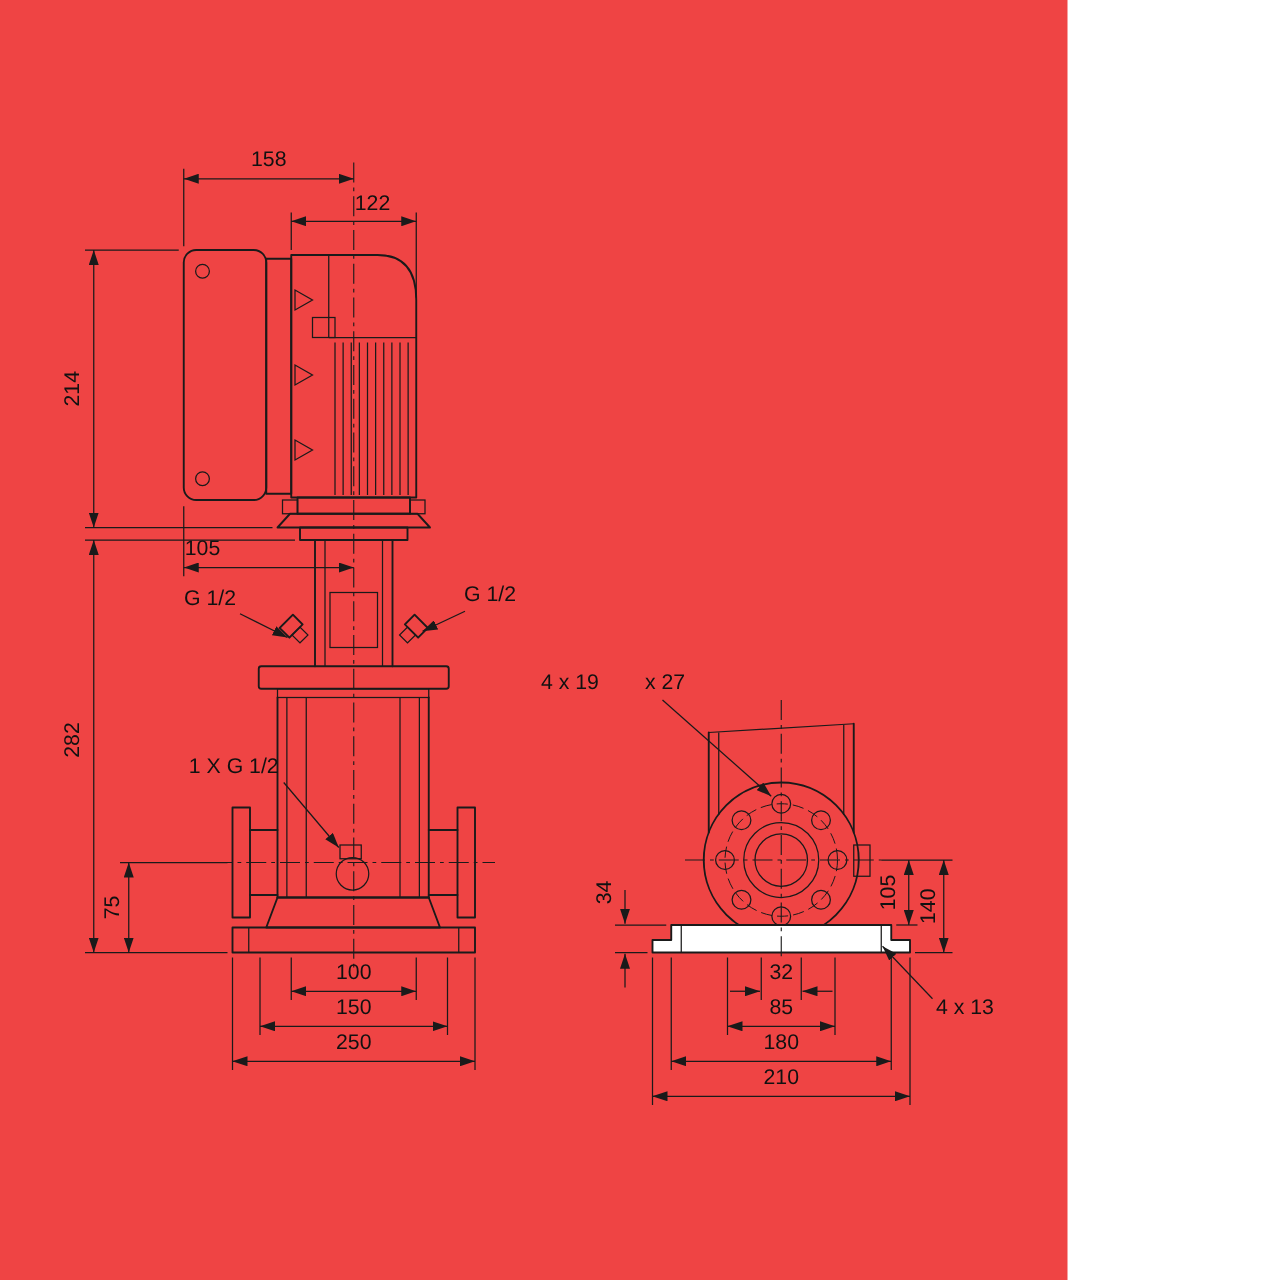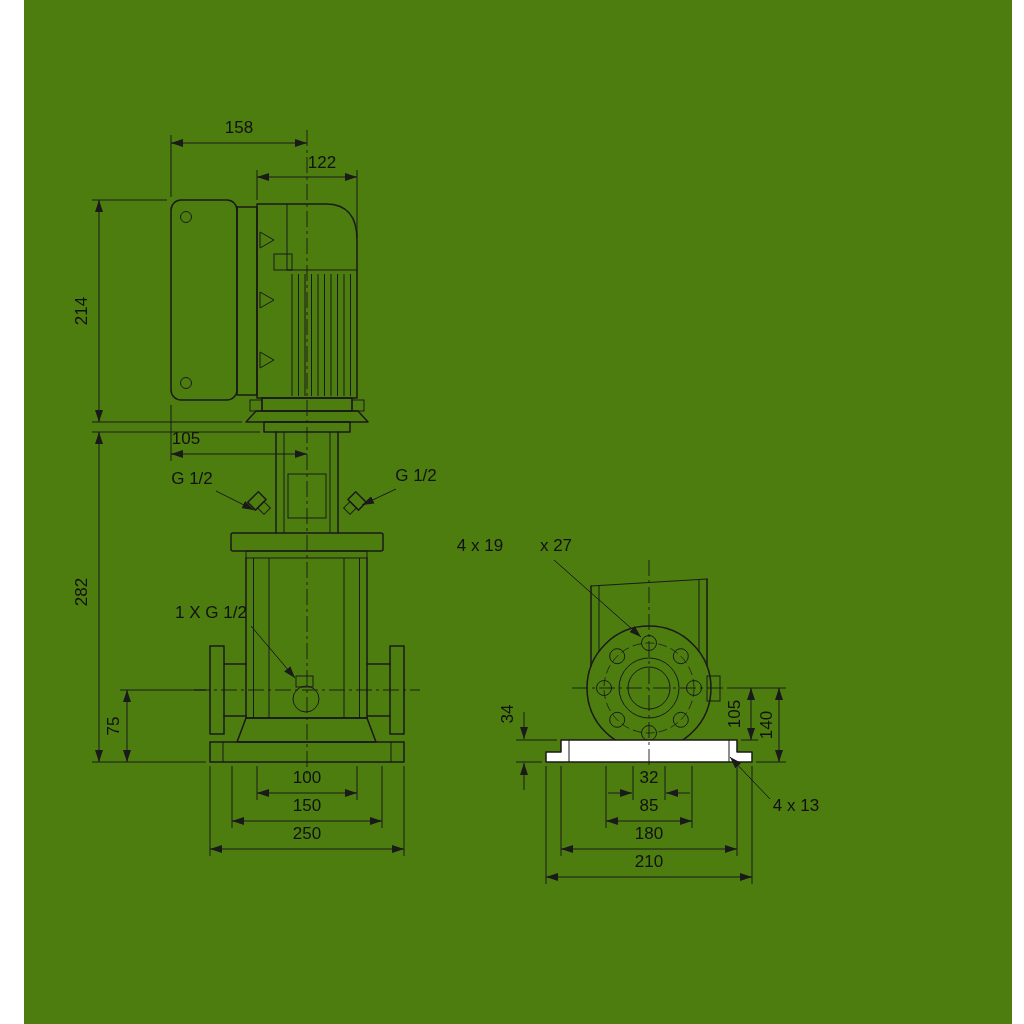--- a/index.html
+++ b/index.html
@@ -1,16 +1,16 @@
 <!DOCTYPE html>
 <html><head>
 <meta charset="utf-8">
 <style>
   html,body{margin:0;padding:0;background:#ffffff;}
-  .canvas{width:988px;height:1024px;background:#4d7c0f;position:relative;overflow:hidden;margin-left:24px;}
+  .canvas{width:854px;height:1024px;background:#ef4444;position:relative;overflow:hidden;}
   svg{display:block;}
   .obj{stroke:#1a1a1a;stroke-width:1.5;fill:none;stroke-linejoin:round;stroke-linecap:round;}
   .thin{stroke:#1a1a1a;stroke-width:1;fill:none;}
   .ext{stroke:#1a1a1a;stroke-width:1;fill:none;}
   .dim{stroke:#1a1a1a;stroke-width:1;fill:none;}
   .cl{stroke:#1a1a1a;stroke-width:0.9;fill:none;stroke-dasharray:16 4 3 4;}
   .bc{stroke:#1a1a1a;stroke-width:0.8;fill:none;stroke-dasharray:9 4;}
   .mask{fill:#ffffff;stroke:#1a1a1a;stroke-width:1.5;stroke-linejoin:round;}
   .lbl{font-family:"Liberation Sans",sans-serif;font-size:17px;fill:#111111;}
 </style>

